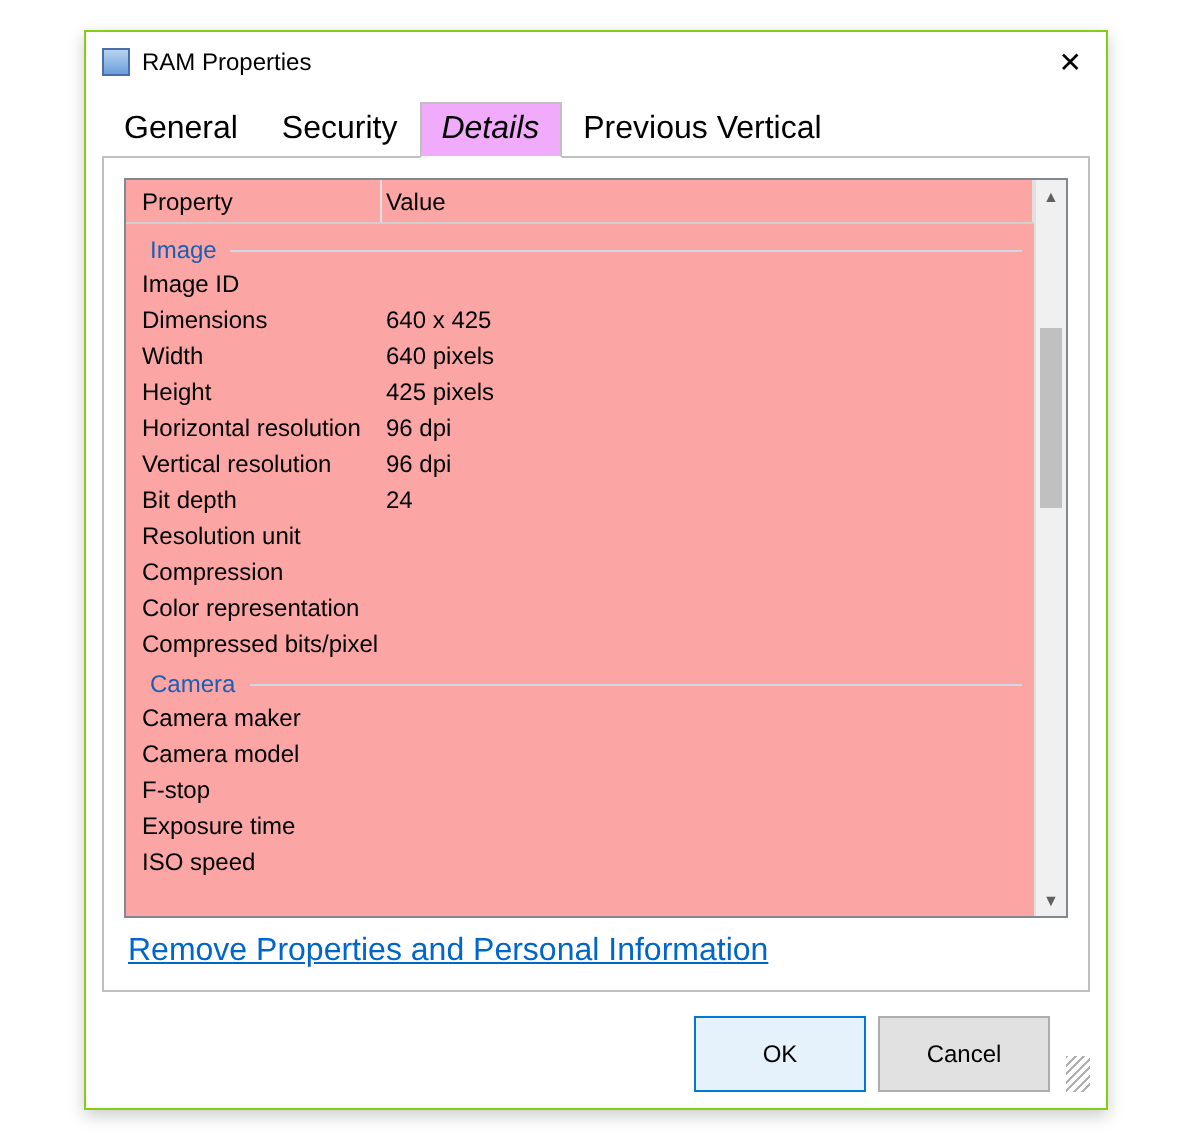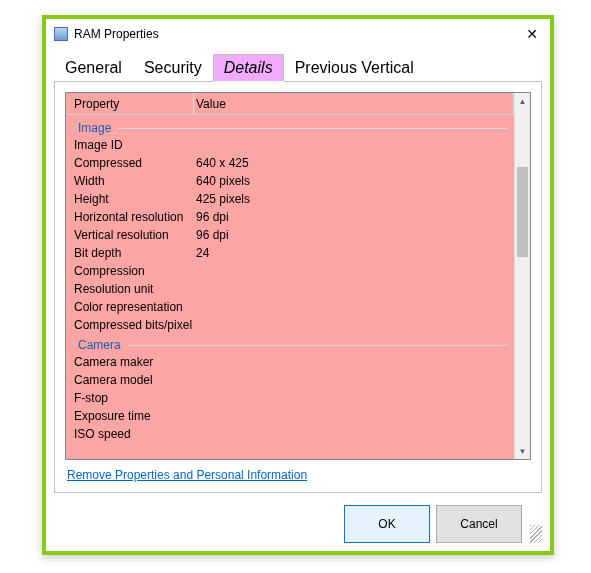--- a/index.html
+++ b/index.html
@@ -10,21 +10,21 @@
       height: 573px;
       position: relative;
     }
     .window {
       position: absolute;
       left: 42px;
       top: 15px;
       width: 512px;
       height: 540px;
       background: #fff;
-      border: 4px solid #84cc16;
+      border: 1px solid #84cc16;
       box-shadow: 0 3px 8px rgba(0,0,0,0.2);
       display: flex;
       flex-direction: column;
     }
     .titlebar {
       height: 30px;
       display: flex;
       align-items: center;
       padding: 0 8px;
       font-size: 12px;
@@ -142,21 +142,21 @@
       position: absolute;
       left: 2px;
       right: 2px;
       top: 74px;
       height: 90px;
       background: #c0c0c0;
       border-radius: 0;
     }
     .link-row {
       padding: 8px 2px 2px 2px;
-      font-size: 12px;
+      font-size: 16px;
     }
     .link-row a {
       color: #0066cc;
       text-decoration: underline;
       cursor: pointer;
     }
     .button-row {
       display: flex;
       justify-content: flex-end;
       padding: 4px 8px 8px 8px;
@@ -212,21 +212,21 @@
         </div>
         <div class="details-body">
 
           <div class="section-header">Image</div>
 
           <div class="prop-row">
             <div class="col-prop">Image ID</div>
             <div class="col-val"></div>
           </div>
           <div class="prop-row">
-            <div class="col-prop">Compressed</div>
+            <div class="col-prop">Dimensions</div>
             <div class="col-val">640 x 425</div>
           </div>
           <div class="prop-row">
             <div class="col-prop">Width</div>
             <div class="col-val">640 pixels</div>
           </div>
           <div class="prop-row">
             <div class="col-prop">Height</div>
             <div class="col-val">425 pixels</div>
           </div>
@@ -236,25 +236,25 @@
           </div>
           <div class="prop-row">
             <div class="col-prop">Vertical resolution</div>
             <div class="col-val">96 dpi</div>
           </div>
           <div class="prop-row">
             <div class="col-prop">Bit depth</div>
             <div class="col-val">24</div>
           </div>
           <div class="prop-row">
+            <div class="col-prop">Resolution unit</div>
+            <div class="col-val"></div>
+          </div>
+          <div class="prop-row">
             <div class="col-prop">Compression</div>
-            <div class="col-val"></div>
-          </div>
-          <div class="prop-row">
-            <div class="col-prop">Resolution unit</div>
             <div class="col-val"></div>
           </div>
           <div class="prop-row">
             <div class="col-prop">Color representation</div>
             <div class="col-val"></div>
           </div>
           <div class="prop-row">
             <div class="col-prop">Compressed bits/pixel</div>
             <div class="col-val"></div>
           </div>

